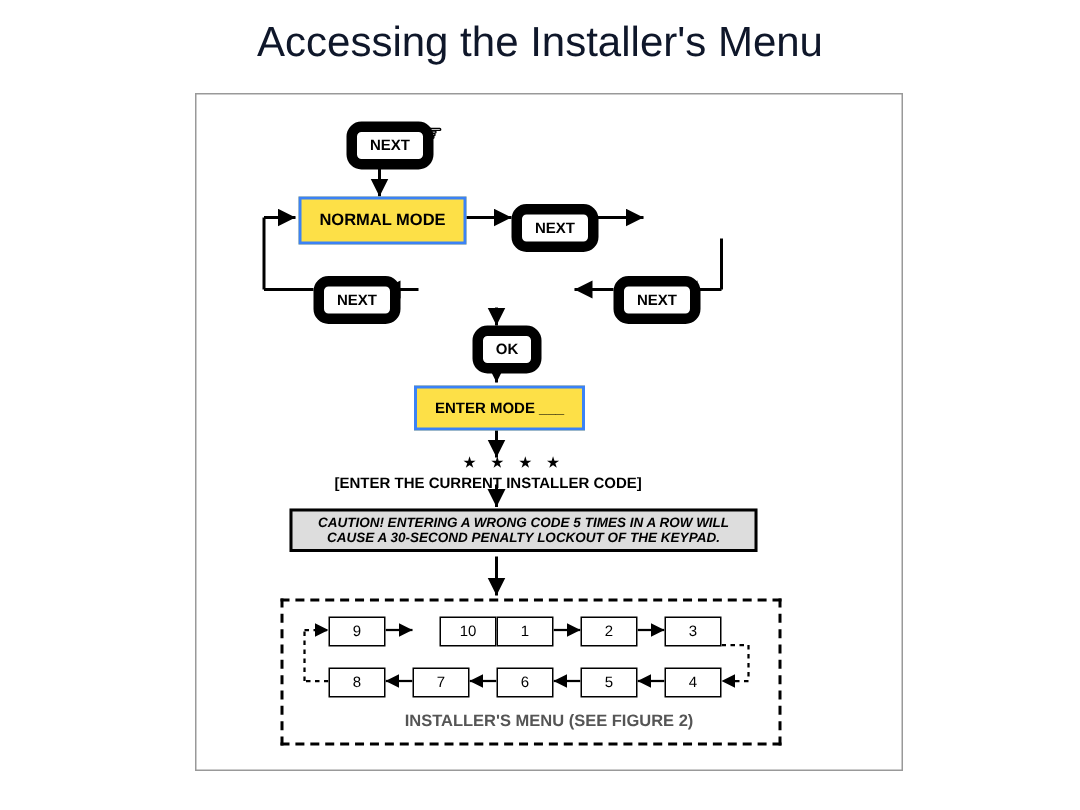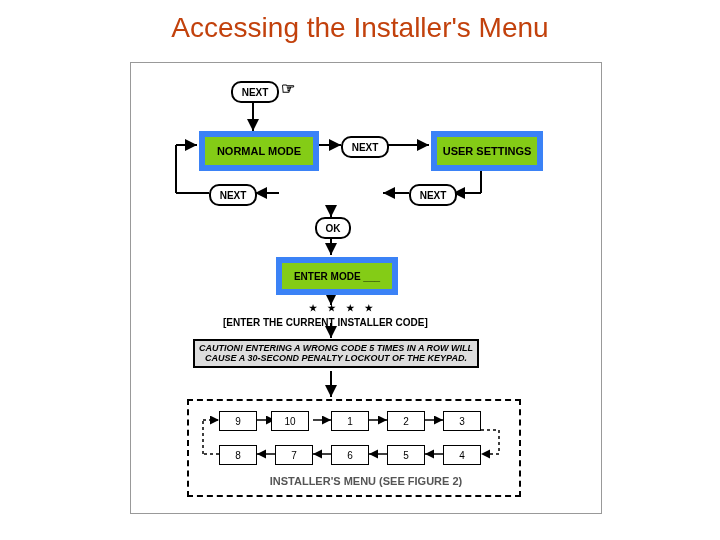--- a/index.html
+++ b/index.html
@@ -1,25 +1,25 @@
 <!DOCTYPE html>
 <html><head>
 <meta charset="utf-8">
 <style>
   html,body{margin:0;padding:0;background:#fff;font-family:Arial,Helvetica,sans-serif;}
   .page{width:720px;height:540px;position:relative;}
-  .title{font-size:28px;text-align:center;padding-top:12px;font-weight:400;color:#c2410c;}
+  .title{font-size:28px;text-align:center;padding-top:12px;font-weight:400;color:#0f172a;}
   .canvas{position:absolute;left:130px;top:62px;width:470px;height:450px;border:1px solid #999;background:#fff;}
-  .box{position:absolute;border:6px solid #3b82f6;background:#84cc16;font-size:11px;font-weight:700;text-align:center;display:flex;align-items:center;justify-content:center;}
-  .pill{position:absolute;border:2px solid #000000;background:#fff;font-size:10px;font-weight:700;text-align:center;display:flex;align-items:center;justify-content:center;border-radius:10px;height:18px;}
+  .box{position:absolute;border:2px solid #3b82f6;background:#fde047;font-size:11px;font-weight:700;text-align:center;display:flex;align-items:center;justify-content:center;}
+  .pill{position:absolute;border:7px solid #000000;background:#fff;font-size:10px;font-weight:700;text-align:center;display:flex;align-items:center;justify-content:center;border-radius:10px;height:18px;}
   .text{position:absolute;font-size:10px;font-weight:700;color:#000;}
   .starttext{font-size:10px;font-weight:700;line-height:1.1;}
   svg.wires{position:absolute;left:0;top:0;width:470px;height:450px;overflow:visible;}
   .dashbox{position:absolute;border:2px dashed #000;}
-  .caution{position:absolute;border:2px solid #000;background:#ddd;font-size:9px;font-style:italic;font-weight:700;text-align:center;padding:2px 3px;line-height:1.15;}
+  .caution{position:absolute;border:2px solid #000;background:#ddd;font-size:9px;font-style:italic;font-weight:700;text-align:center;padding:2px 16px;line-height:1.15;}
   .small{position:absolute;border:1.5px solid #000;background:#fff;font-size:10px;text-align:center;display:flex;align-items:center;justify-content:center;height:18px;width:36px;}
   .menucap{position:absolute;font-size:11px;font-weight:700;color:#555;text-align:center;width:100%;}
 </style>
 </head>
 <body>
 
 <div class="page">
   <div class="title">Accessing the Installer's Menu</div>
 
   <div class="canvas">
@@ -70,38 +70,37 @@
       <line x1="88" y1="391" x2="72" y2="391" stroke="#000" stroke-width="1.5" stroke-dasharray="3,3"></line>
       <line x1="72" y1="391" x2="72" y2="357" stroke="#000" stroke-width="1.5" stroke-dasharray="3,3"></line>
       <line x1="72" y1="357" x2="88" y2="357" stroke="#000" stroke-width="1.5" stroke-dasharray="3,3" marker-end="url(#ah)"></line>
     </svg>
 
     <div class="pill" style="left:100px;top:18px;width:44px;">NEXT</div>
     <div class="text" style="left:150px;top:16px;font-size:16px;">☞</div>
 
     <div class="box" style="left:68px;top:68px;width:108px;height:28px;">NORMAL MODE</div>
     <div class="pill" style="left:210px;top:73px;width:44px;">NEXT</div>
-    <div class="box" style="left:300px;top:68px;width:100px;height:28px;">USER SETTINGS</div>
 
     <div class="pill" style="left:78px;top:121px;width:44px;">NEXT</div>
     <div class="pill" style="left:278px;top:121px;width:44px;">NEXT</div>
 
     <div class="pill" style="left:184px;top:154px;width:32px;">OK</div>
 
     <div class="box" style="left:145px;top:194px;width:110px;height:26px;font-size:10px;">ENTER MODE ___</div>
 
     <div class="text" style="left:178px;top:240px;letter-spacing:4px;font-size:9px;">★ ★ ★ ★</div>
     <div class="text" style="left:92px;top:254px;font-size:10px;">[ENTER THE CURRENT INSTALLER CODE]</div>
 
     <div class="caution" style="left:62px;top:276px;width:276px;">CAUTION! ENTERING A WRONG CODE 5 TIMES IN A ROW WILL CAUSE A 30-SECOND PENALTY LOCKOUT OF THE KEYPAD.</div>
 
     <div class="dashbox" style="left:56px;top:336px;width:330px;height:94px;"></div>
 
     <div class="small" style="left:88px; top:348px;">9</div>
-    <div class="small" style="left:140px;top:348px;">10</div>
+    <div class="small" style="left:162px;top:348px;">10</div>
     <div class="small" style="left:200px;top:348px;">1</div>
     <div class="small" style="left:256px;top:348px;">2</div>
     <div class="small" style="left:312px;top:348px;">3</div>
 
     <div class="small" style="left:88px; top:382px;">8</div>
     <div class="small" style="left:144px;top:382px;">7</div>
     <div class="small" style="left:200px;top:382px;">6</div>
     <div class="small" style="left:256px;top:382px;">5</div>
     <div class="small" style="left:312px;top:382px;">4</div>
 

